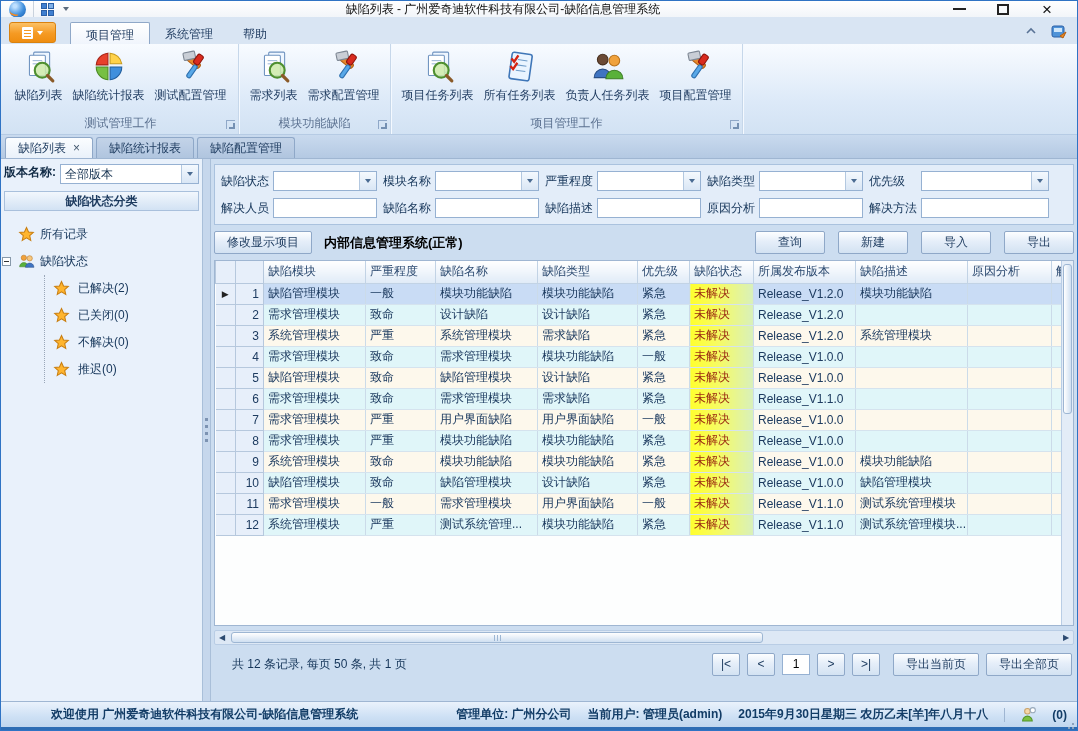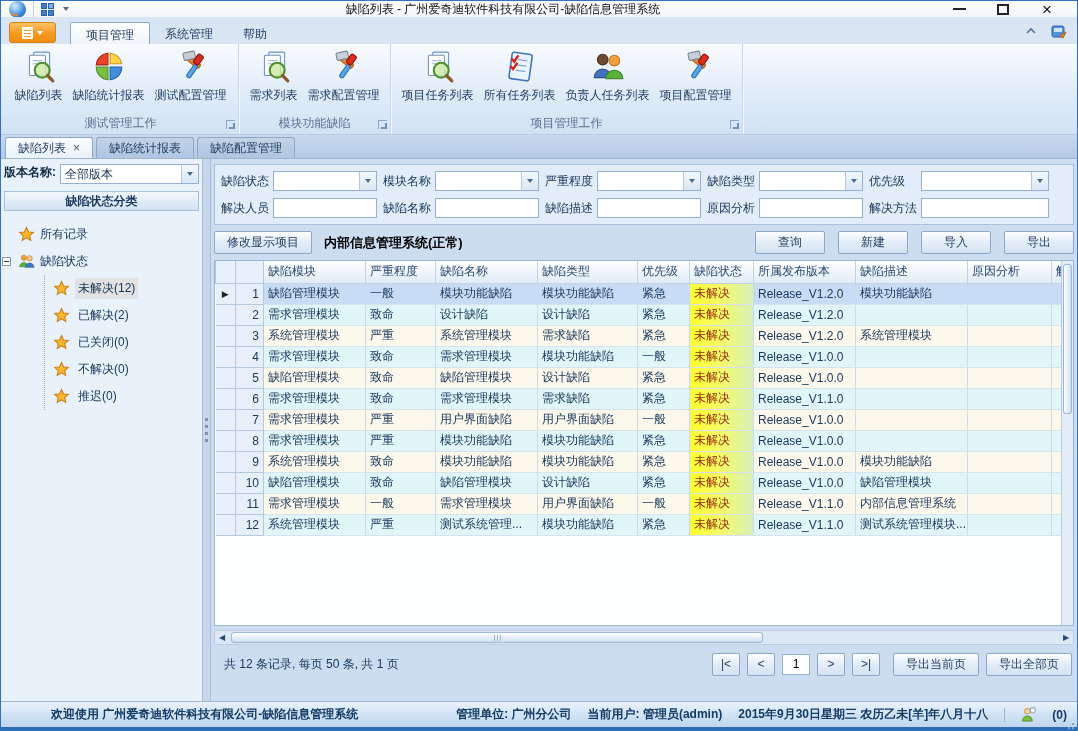--- a/index.html
+++ b/index.html
@@ -141,21 +141,21 @@
   .hs-arrow { position:absolute; top:0; width:14px; height:13px; display:flex; align-items:center;
     justify-content:center; color:#2c4a70; font-size:8px; }
   .hs-arrow.left { left:0; } .hs-arrow.right { right:0; }
   .hs-thumb { position:absolute; left:16px; top:1px; height:11px; width:62%;
     background:linear-gradient(#ffffff,#cfdff1); border:1px solid #9db6d3; border-radius:3px; }
   .hs-thumb::after { content:""; position:absolute; left:50%; top:2px; width:1px; height:6px;
     background:#9db6d3; box-shadow:-3px 0 0 #9db6d3, 3px 0 0 #9db6d3; }
 
   .pager { margin-top:5px; height:28px; display:flex; align-items:center; color:#16365a;
     padding:0 2px; gap:7px; flex:none; }
-  .pager .summary { margin-left:8px; flex:1; }
+  .pager .summary { margin-left:16px; flex:1; }
   .nav-btn { width:28px; height:23px; padding:0; }
   .page-input { width:28px; height:21px; border:1px solid #96b1d2; text-align:center; font:inherit; }
   .export-btn { margin-left:6px; }
 
   
   .statusbar { height:29px; flex:none; background:linear-gradient(#eaf2fc,#cde0f4 60%,#c0d6ee);
     border-top:1px solid #9fb6d2; border-bottom:3px solid #2e6db4; display:flex; align-items:center;
     padding:0 10px; gap:16px; color:#123c66; font-weight:bold; position:relative; white-space:nowrap; }
   .statusbar .welcome { flex:1; overflow:hidden;margin-left:40px; }
   .sb-sep { width:1px; height:14px; background:#9fb6d2; }
@@ -370,26 +370,20 @@
           <svg class="ticon16" viewBox="0 0 32 32">
             <circle cx="11" cy="9" r="5" fill="#f0a23c" stroke="#b8721c"></circle>
             <path d="M3 26 a8 8 0 0 1 16 0 Z" fill="#59b13a" stroke="#3c7d25"></path>
             <circle cx="22" cy="10" r="5" fill="#f6c77e" stroke="#b8721c"></circle>
             <path d="M14 27 a8 8 0 0 1 16 0 Z" fill="#3f74c2" stroke="#2a4f86"></path>
           </svg>
           <span class="tlabel">缺陷状态</span>
         </div>
         <div class="tree-children">
 
-            <div class="tree-item selected">
-              <svg class="ticon16" viewBox="0 0 16 16">
-                <path d="M8 1.5 L9.9 5.6 14.4 6.1 11 9.1 12 13.5 8 11.2 4 13.5 5 9.1 1.6 6.1 6.1 5.6 Z" fill="#ffb52e" stroke="#c97f12"></path>
-              </svg>
-              <span class="tlabel">未解决(12)</span>
-            </div>
 
             <div class="tree-item">
               <svg class="ticon16" viewBox="0 0 16 16">
                 <path d="M8 1.5 L9.9 5.6 14.4 6.1 11 9.1 12 13.5 8 11.2 4 13.5 5 9.1 1.6 6.1 6.1 5.6 Z" fill="#ffb52e" stroke="#c97f12"></path>
               </svg>
               <span class="tlabel">已解决(2)</span>
             </div>
 
             <div class="tree-item">
               <svg class="ticon16" viewBox="0 0 16 16">
@@ -708,21 +702,21 @@
               <tr>
                 <td class="c-ind"></td>
                 <td class="c-num">11</td>
                 <td>需求管理模块</td>
                 <td>一般</td>
                 <td>需求管理模块</td>
                 <td>用户界面缺陷</td>
                 <td>一般</td>
                 <td class="c-status">未解决</td>
                 <td>Release_V1.1.0</td>
-                <td>内部信息管理系统</td>
+                <td>测试系统管理模块</td>
                 <td></td>
                 <td></td>
               </tr>
 
               <tr>
                 <td class="c-ind"></td>
                 <td class="c-num">12</td>
                 <td>系统管理模块</td>
                 <td>严重</td>
                 <td>测试系统管理...</td>

